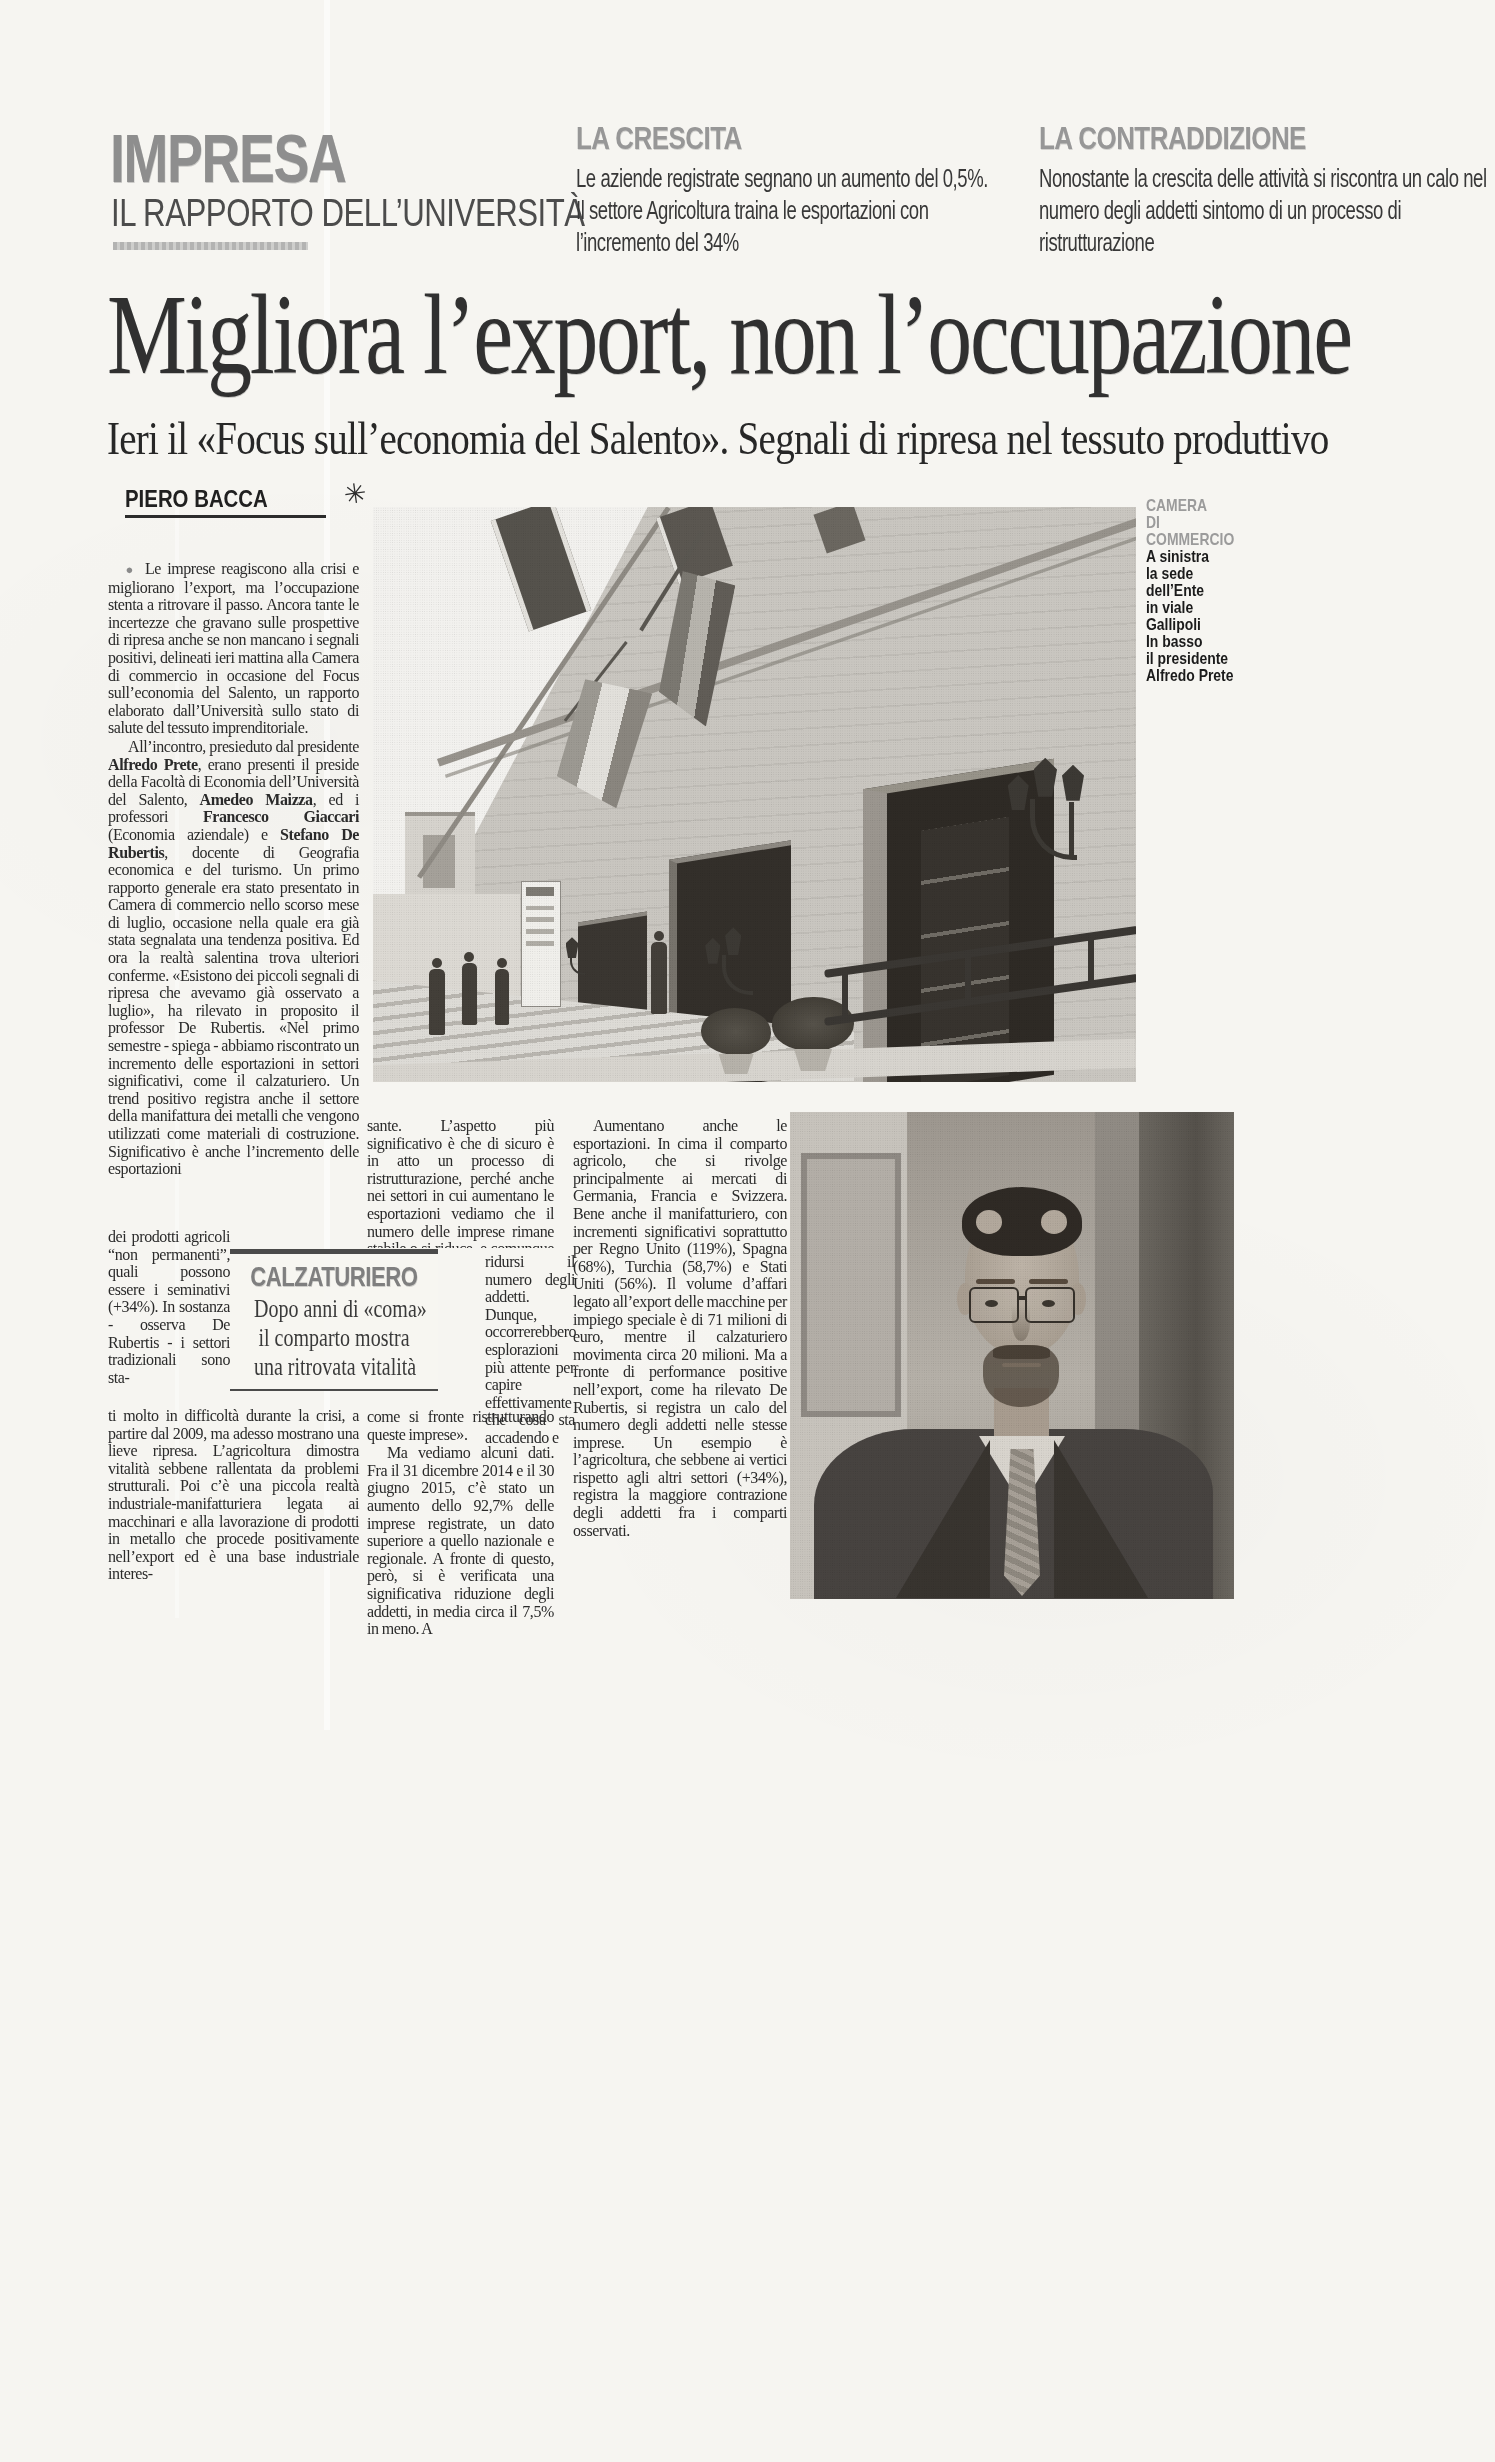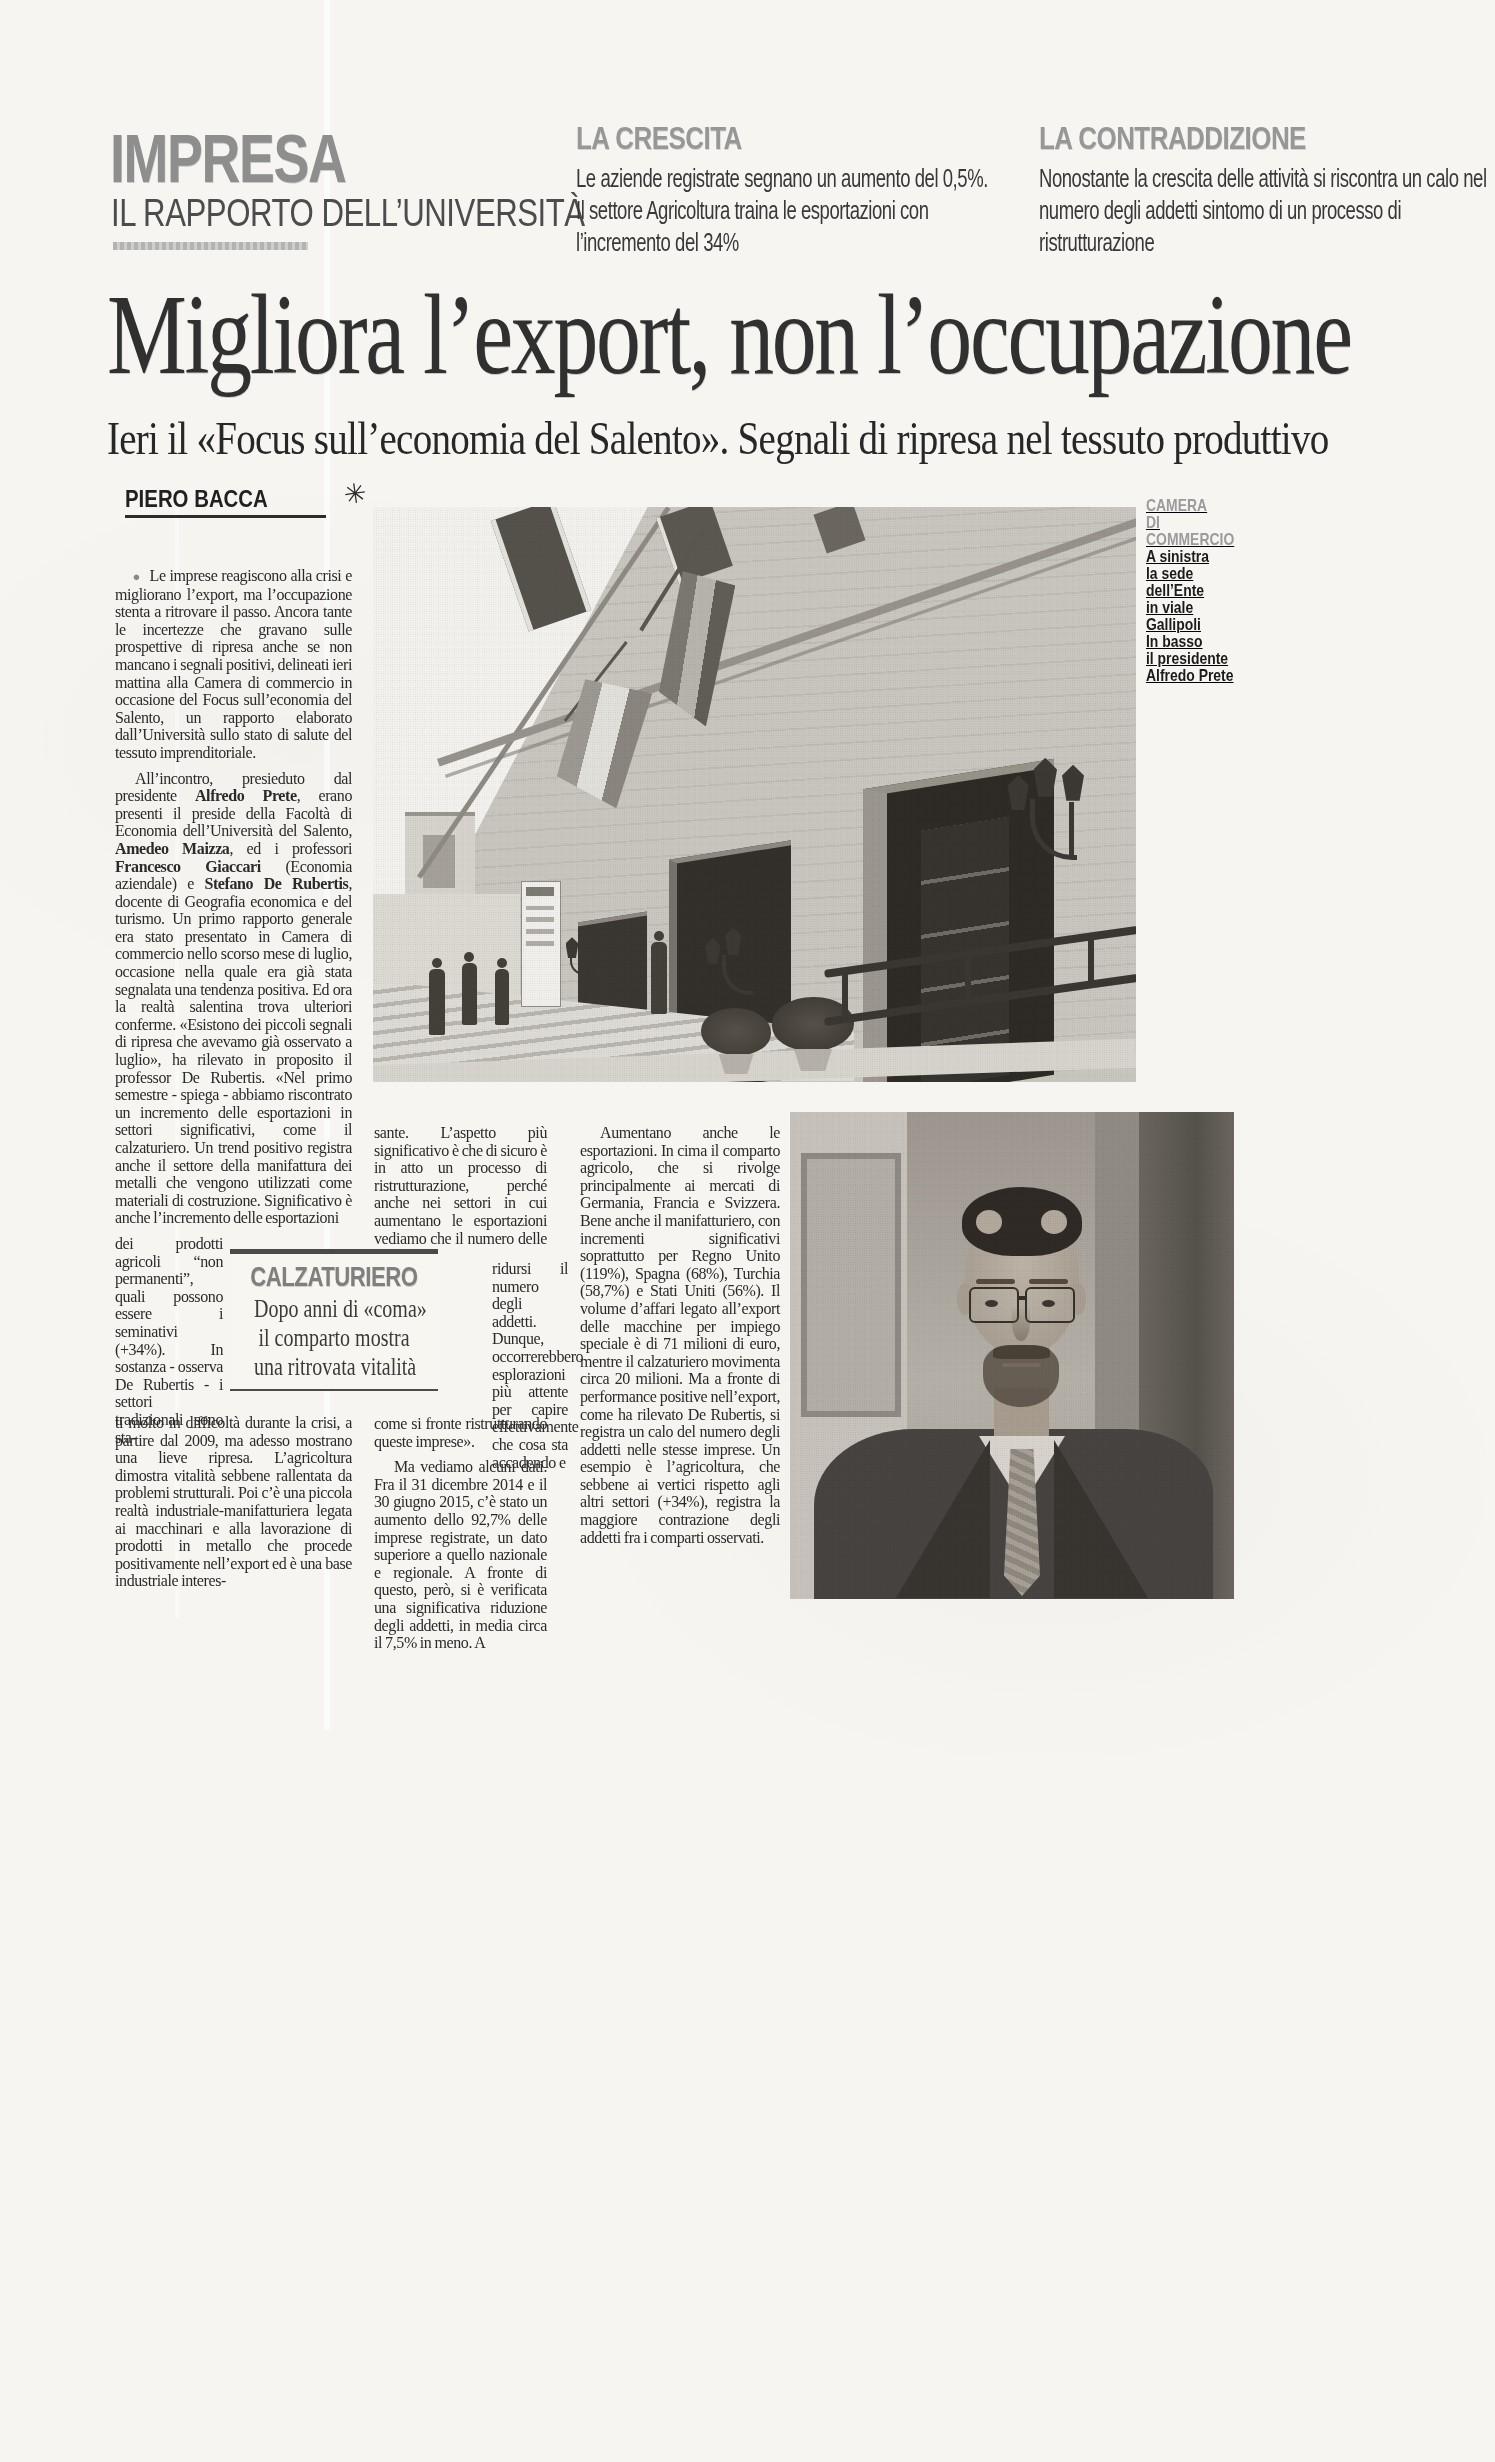--- a/index.html
+++ b/index.html
@@ -14,21 +14,21 @@
   .abs{position:absolute;}
   .sans{font-family:"Liberation Sans","DejaVu Sans",sans-serif;}
   .serif{font-family:"Liberation Serif","DejaVu Serif",serif;}
   .nowrap{white-space:nowrap;}
   .cx74{transform:scaleX(.74);transform-origin:0 0;width:135.1%;}
   .cx78{transform:scaleX(.78);transform-origin:0 0;}
   .cx80{transform:scaleX(.80);transform-origin:0 0;}
   .cx85n{transform:scaleX(.85);transform-origin:0 0;}
   .cx85{transform:scaleX(.85);transform-origin:0 0;width:117.6%;}
   .jtext{text-align:justify;color:#2a2a2a;font-size:16px;line-height:17.6px;letter-spacing:-0.4px;word-spacing:-0.6px;}
-  .jtext p{margin:8px;}
+  .jtext p{margin:1px;}
   .ind{text-indent:20px;}
   .halftone::after{content:"";position:absolute;inset:0;pointer-events:none;
     background-image:radial-gradient(rgba(0,0,0,.10) 0.6px, transparent 0.6px);
     background-size:2.3px 2.3px;}
   .lantern{position:absolute;background:#3c3934;clip-path:polygon(50% 0,100% 30%,80% 100%,20% 100%,0 30%);}
   .person-head{position:absolute;left:50%;transform:translateX(-50%);top:-10.6px;width:10px;height:10px;border-radius:50%;background:#433f39;}
   .person-body{position:absolute;inset:0;background:#433f39;border-radius:5.3px 5.3px 1.8px 1.8px;}
 </style>
 </head>
 <body>
@@ -124,21 +124,21 @@
     <div class="abs" style="left:0;top:0;width:82px;height:54px;background:radial-gradient(#56524a,#3a362f);border-radius:50% 48% 50% 46%;"></div>
     <div class="abs" style="left:22px;top:52px;width:38px;height:22px;background:#b6b2aa;clip-path:polygon(0 0,100% 0,82% 100%,18% 100%);"></div>
   </div>
   <div class="abs" style="left:451px;top:463px;width:317px;height:7.6px;background:#3a3733;transform:rotate(-8deg);transform-origin:0 0;border-radius:3.5px;"></div>
   <div class="abs" style="left:451px;top:511px;width:317px;height:7.6px;background:#3a3733;transform:rotate(-8deg);transform-origin:0 0;border-radius:3.5px;"></div>
   <div class="abs" style="left:469px;top:466px;width:6.4px;height:49px;background:#3a3733;"></div>
   <div class="abs" style="left:592px;top:449px;width:6.4px;height:49px;background:#3a3733;"></div>
   <div class="abs" style="left:715px;top:432px;width:6.4px;height:49px;background:#3a3733;"></div>
 </div>
 
-<div class="abs sans" style="left:1146px;top:497px;width:114px;text-decoration:underline;">
+<div class="abs sans" style="left:1146px;top:497px;width:114px;">
   <div class="cx85" style="font-size:16.4px;line-height:17px;font-weight:700;">
     <div style="color:#9b9b9b;">CAMERA</div>
     <div style="color:#9b9b9b;">DI</div>
     <div style="color:#9b9b9b;">COMMERCIO</div>
     <div style="color:#1b1b1b;">A sinistra</div>
     <div style="color:#1b1b1b;">la sede</div>
     <div style="color:#1b1b1b;">dell’Ente</div>
     <div style="color:#1b1b1b;">in viale</div>
     <div style="color:#1b1b1b;">Gallipoli</div>
     <div style="color:#1b1b1b;">In basso</div>

